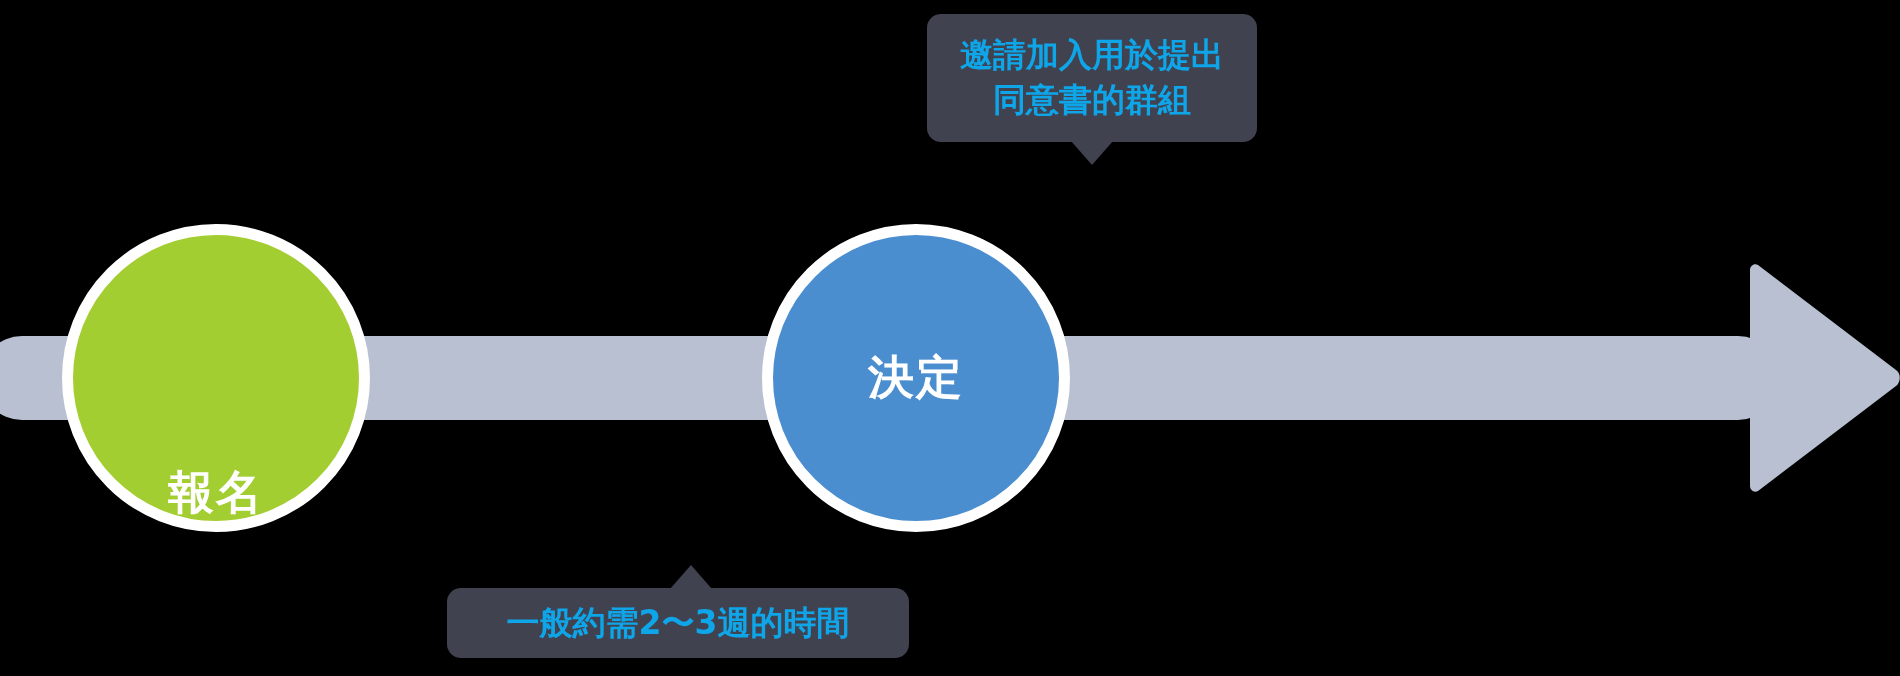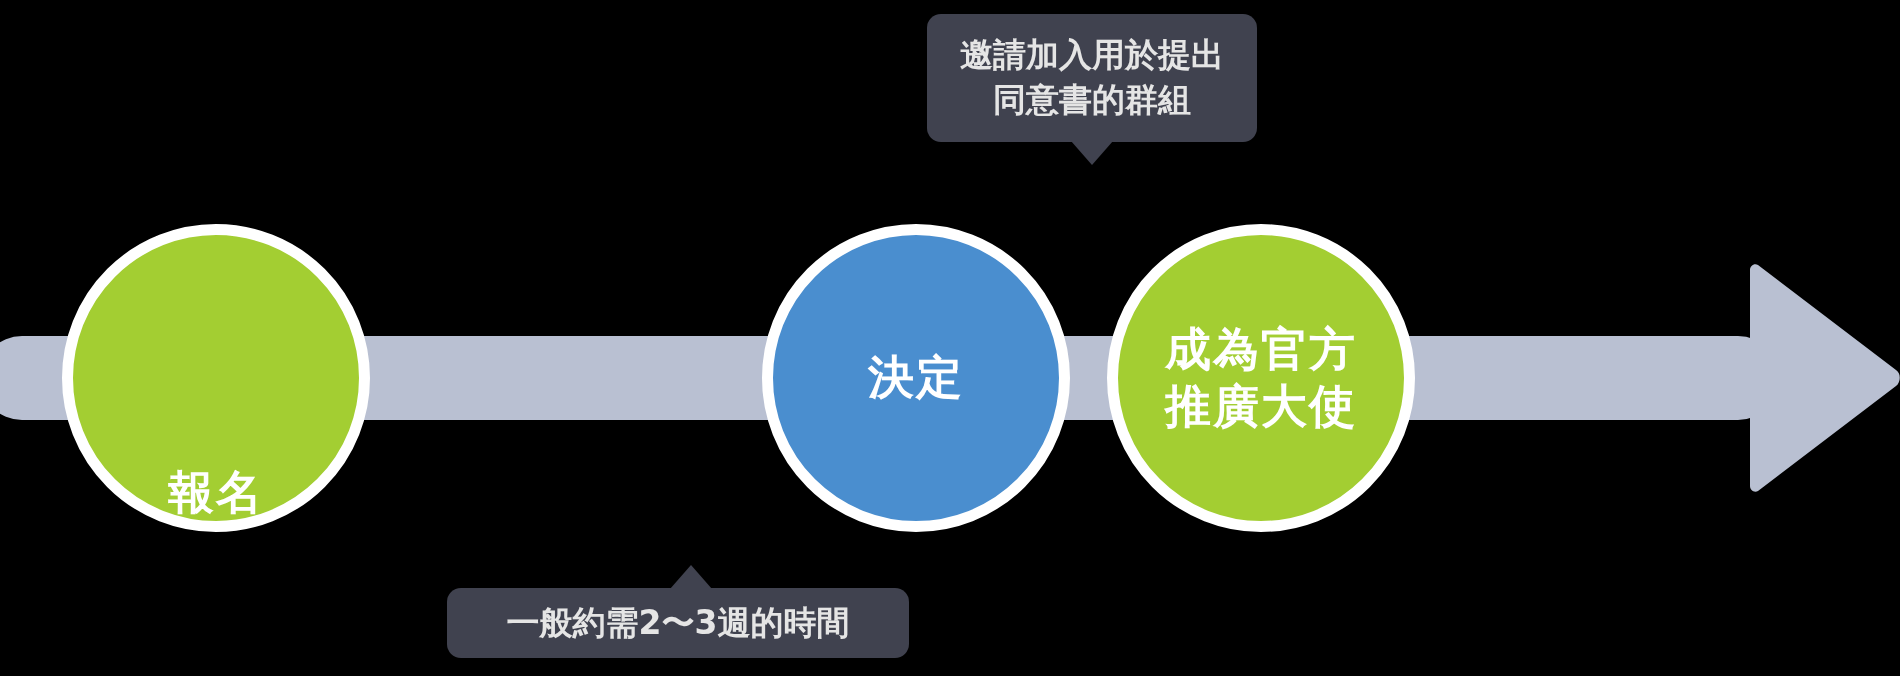--- a/index.html
+++ b/index.html
@@ -65,21 +65,21 @@
   .step-1 { left: 62px;   top: 224px; align-items: flex-end; }
   .step-2 { left: 417px;  top: 224px; }
   .step-3 { left: 762px;  top: 224px; }
   .step-4 { left: 1107px; top: 224px; }
 
   
   .callout {
     position: absolute;
     background: #40424f;
     border-radius: 14px;
-    color: #e5e5e5;
+    color: #0ea5e9;
     font-weight: bold;
     font-size: 33px;
     line-height: 1.35;
     text-align: center;
     white-space: pre-line;
     display: flex;
     align-items: center;
     justify-content: center;
     box-sizing: border-box;
   }
@@ -140,24 +140,20 @@
 
   <div class="step step-1">
     <span class="step-label">報名</span>
   </div>
 
 
   <div class="step blue step-3">
     <span class="step-label">決定</span>
   </div>
 
-  <div class="step step-4">
-    <span class="step-label">成為官方
-推廣大使</span>
-  </div>
 
   <div class="callout callout-top">
     <span>邀請加入用於提出
 同意書的群組</span>
     <span class="tail"></span>
   </div>
 
   <div class="callout callout-bottom">
     <span>一般約需2〜3週的時間</span>
     <span class="tail"></span>

